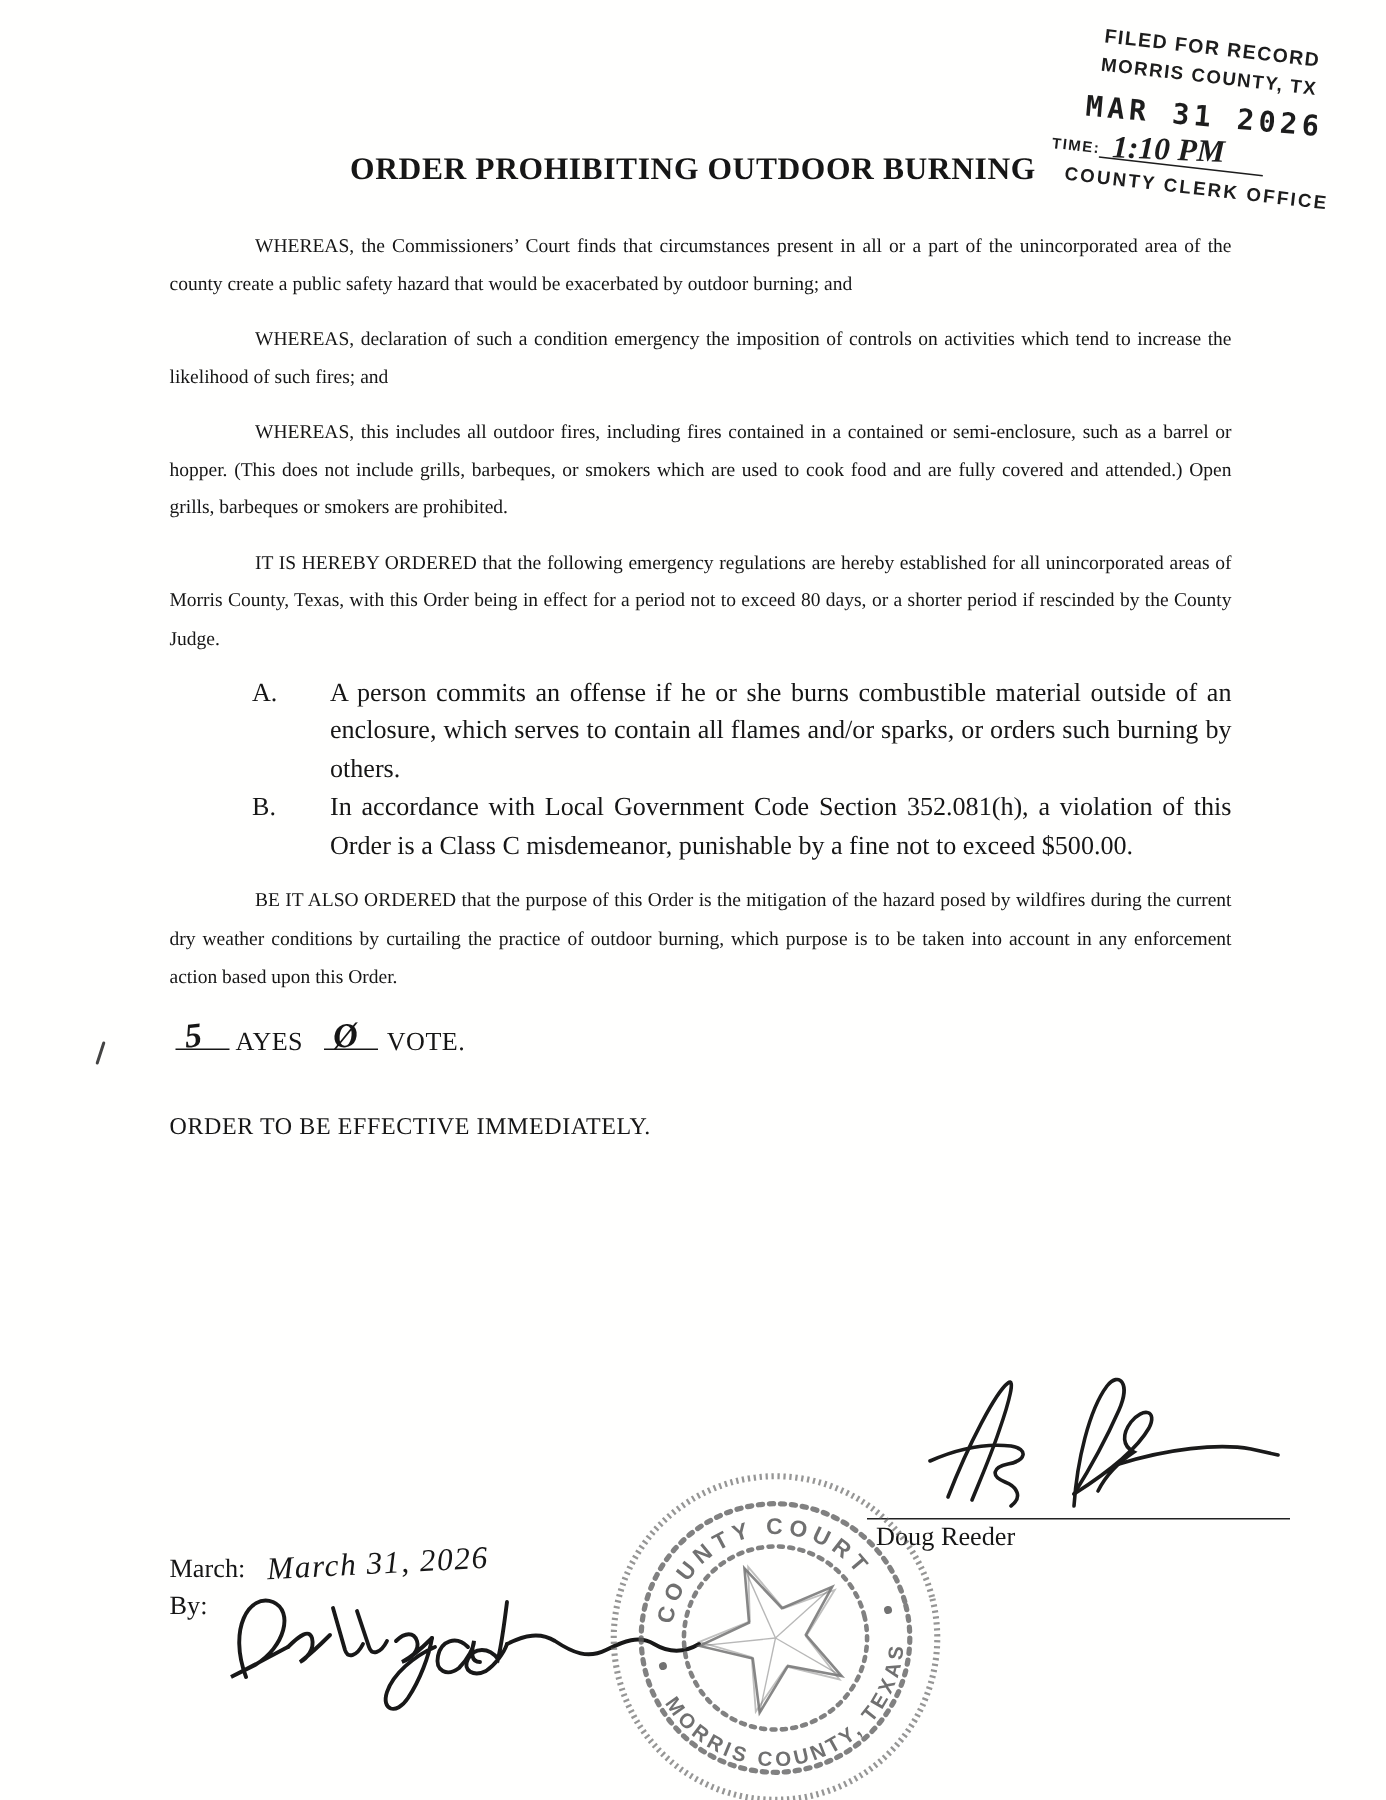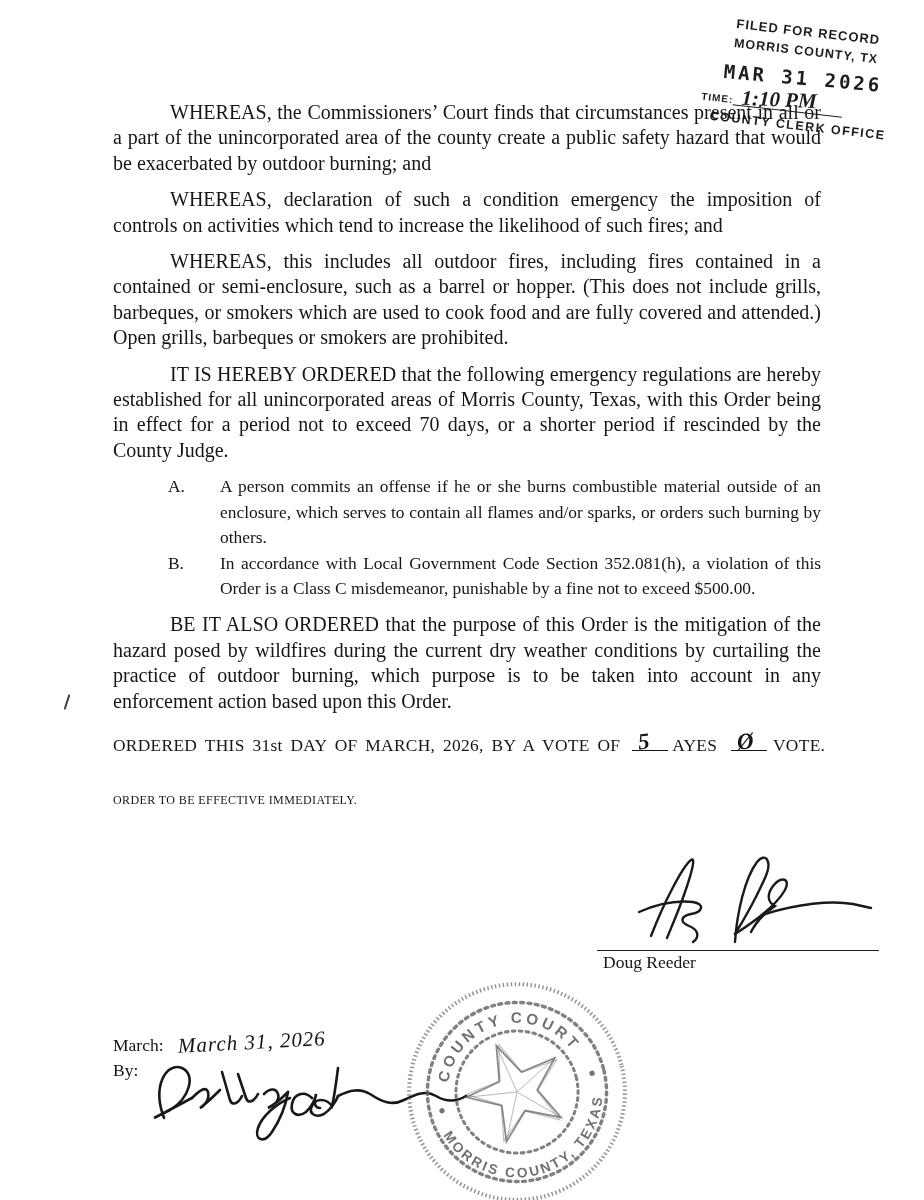--- a/index.html
+++ b/index.html
@@ -40,21 +40,21 @@
   }
   .stamp .s5{font-size:12.5px;font-weight:bold;letter-spacing:1.5px;margin-top:3px;white-space:nowrap;}
 
   
   .doc{position:absolute;left:113px;top:100px;width:708px;}
   .title{
     font-size:21px;font-weight:bold;letter-spacing:.4px;
     text-align:center;margin:0 0 26px -10px;white-space:nowrap;
   }
   .doc p{
-    font-size:20px;line-height:25.4px;
+    font-size:13px;line-height:25.4px;
     text-align:justify;text-indent:57px;
     margin:0 0 11px 0;
   }
   .olist{margin:0 0 11px 55px;}
   .li{display:flex;font-size:17.4px;line-height:25.4px;}
   .li .lbl{width:32px;flex:none;}
   .li .txt{flex:1;text-align:justify;margin-left:20px;}
 
   .voteline{
     font-size:17.4px;line-height:25.4px;margin:16px 0 0 0;
@@ -65,25 +65,25 @@
     text-align:center;height:20px;vertical-align:baseline;position:relative;
   }
   .blank.ayes{width:36px;margin:0 4px;}
   .blank.nays{width:36px;margin:0 6px;}
   .hw-num{
     position:absolute;left:6px;bottom:-4px;
     font-style:italic;font-weight:bold;font-size:23px;
     transform:rotate(-6deg);letter-spacing:0;
   }
   .effectiveline{
-    font-size:12px;letter-spacing:.4px;margin:35px 0 0 0;white-space:nowrap;
-  }
-
-  
-  .sigblock{position:absolute;left:578px;top:862px;width:285px;margin-left:19px;}
+    font-size:16px;letter-spacing:.4px;margin:35px 0 0 0;white-space:nowrap;
+  }
+
+  
+  .sigblock{position:absolute;left:578px;top:924px;width:285px;}
   .sig-svg{position:absolute;left:20px;top:-12px;}
   .sigline{border-top:1.6px solid #222;width:282px;margin-top:88px;}
   .signame,.sigtitle{font-size:17.5px;line-height:23px;padding-left:6px;}
 
   
   .posted{position:absolute;left:113px;top:1032px;font-size:17.5px;}
   .posted .row{height:28px;}
   .hw-date{
     font-style:italic;font-size:21px;letter-spacing:1px;
     display:inline-block;transform:rotate(-3deg) translateY(-2px);
@@ -109,41 +109,41 @@
     <div class="s1">FILED FOR RECORD</div>
     <div class="s2">MORRIS COUNTY, TX</div>
     <div class="sdate">MAR 31 2026</div>
     <div class="stime">
       <span class="tlabel">TIME:</span><span class="tline"><span class="tvalue">1:10 PM</span></span>
     </div>
     <div class="s5">COUNTY CLERK OFFICE</div>
   </div>
 
   <div class="doc">
+    <h1 class="title">ORDER PROHIBITING OUTDOOR BURNING</h1>
 
     <p>WHEREAS, the Commissioners’ Court finds that circumstances present in all or a part of the unincorporated area of the county create a public safety hazard that would be exacerbated by outdoor burning; and</p>
     <p>WHEREAS, declaration of such a condition emergency the imposition of controls on activities which tend to increase the likelihood of such fires; and</p>
     <p>WHEREAS, this includes all outdoor fires, including fires contained in a contained or semi-enclosure, such as a barrel or hopper. (This does not include grills, barbeques, or smokers which are used to cook food and are fully covered and attended.) Open grills, barbeques or smokers are prohibited.</p>
-    <p>IT IS HEREBY ORDERED that the following emergency regulations are hereby established for all unincorporated areas of Morris County, Texas, with this Order being in effect for a period not to exceed 70 days, or a shorter period if rescinded by the County Judge.</p>
+    <p>IT IS HEREBY ORDERED that the following emergency regulations are hereby established for all unincorporated areas of Morris County, Texas, with this Order being in effect for a period not to exceed 80 days, or a shorter period if rescinded by the County Judge.</p>
 
     <div class="olist">
       <div class="li">
         <span class="lbl">A.</span>
         <span class="txt">A person commits an offense if he or she burns combustible material outside of an enclosure, which serves to contain all flames and/or sparks, or orders such burning by others.</span>
       </div>
       <div class="li">
         <span class="lbl">B.</span>
         <span class="txt">In accordance with Local Government Code Section 352.081(h), a violation of this Order is a Class C misdemeanor, punishable by a fine not to exceed $500.00.</span>
       </div>
     </div>
 
     <p>BE IT ALSO ORDERED that the purpose of this Order is the mitigation of the hazard posed by wildfires during the current dry weather conditions by curtailing the practice of outdoor burning, which purpose is to be taken into account in any enforcement action based upon this Order.</p>
 
     <div class="voteline">
-      <span>ORDERED THIS 31st DAY OF MARCH, 2026, BY A VOTE OF</span>
       <span class="blank ayes"><span class="hw-num">5</span></span><span>AYES</span>
       <span class="blank nays"><span class="hw-num">Ø</span></span><span>VOTE.</span>
     </div>
 
     <div class="effectiveline">ORDER TO BE EFFECTIVE IMMEDIATELY.</div>
   </div>
 
   <div class="sigblock">
     <svg class="sig-svg" width="262" height="100" viewBox="0 0 262 100">
       <g fill="none" stroke="#1a1a1a" stroke-width="2.4" stroke-linecap="round">

